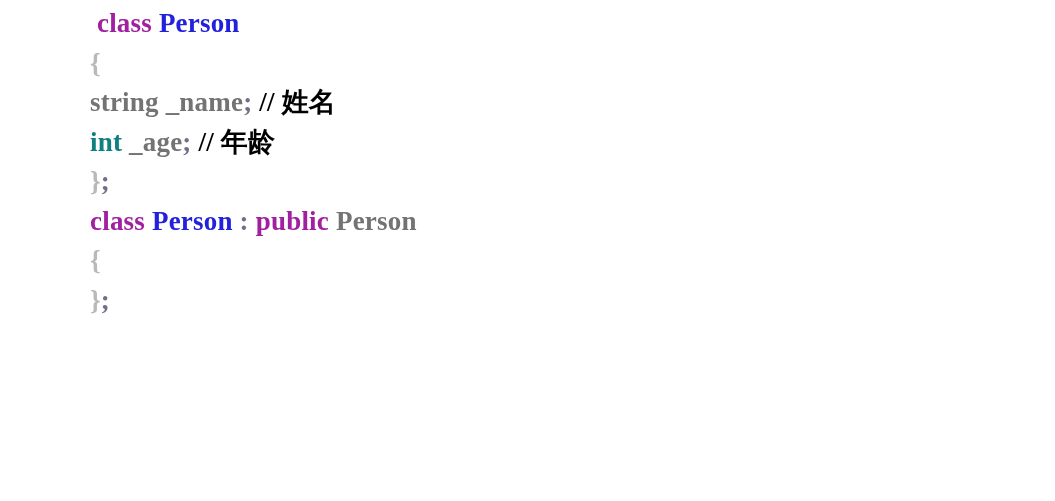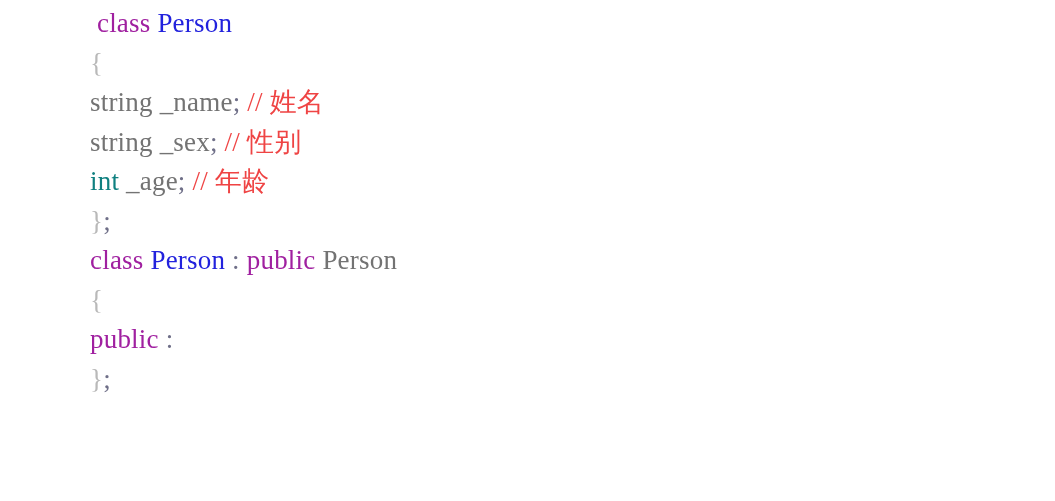--- a/index.html
+++ b/index.html
@@ -24,51 +24,49 @@
     height: 490px;
   }
   .code-line {
     height: 39.5px;
     line-height: 39.5px;
     font-size: 27px;
     white-space: pre;
     color: #1a1a1a;
     letter-spacing: 0.2px;
   }
-  .tok { white-space: pre; }
+  .tok { white-space: pre; font-weight: bold; }
   .tok-keyword { color: #a020a0; }
   .tok-type    { color: #0f8080; }
   .tok-class   { color: #2222dd; }
   .tok-plain   { color: #737373; }
-  .tok-comment { color: #ef4444; margin-top: 36px; }
+  .tok-comment { color: #000000; margin-top: 36px; }
   .tok-brace   { color: #b9b9b9; }
   .tok-punct   { color: #6f6f88; }
 
   
   #diagram-panel {
     position: absolute;
     left: 620px;
     top: 0;
     width: 435px;
     height: 501px;
   }
 </style>
 </head>
 <body>
 
 <div id="code-panel">
     <div class="code-line"><span class="tok tok-plain"> </span><span class="tok tok-keyword">class</span><span class="tok tok-plain"> </span><span class="tok tok-class">Person</span></div>
     <div class="code-line"><span class="tok tok-brace">{</span></div>
     <div class="code-line"><span class="tok tok-plain">string</span><span class="tok tok-plain"> _name</span><span class="tok tok-punct">;</span><span class="tok tok-plain"> </span><span class="tok tok-comment">// 姓名</span></div>
-    <div class="code-line"><span class="tok tok-plain">string</span><span class="tok tok-plain"> _sex</span><span class="tok tok-punct">;</span><span class="tok tok-plain"> </span><span class="tok tok-comment">// 性别</span></div>
     <div class="code-line"><span class="tok tok-type">int</span><span class="tok tok-plain"> _age</span><span class="tok tok-punct">;</span><span class="tok tok-plain"> </span><span class="tok tok-comment">// 年龄</span></div>
     <div class="code-line"><span class="tok tok-brace">}</span><span class="tok tok-punct">;</span></div>
     <div class="code-line"><span class="tok tok-keyword">class</span><span class="tok tok-plain"> </span><span class="tok tok-class">Person</span><span class="tok tok-punct"> : </span><span class="tok tok-keyword">public</span><span class="tok tok-plain"> </span><span class="tok tok-plain">Person</span></div>
     <div class="code-line"><span class="tok tok-brace">{</span></div>
-    <div class="code-line"><span class="tok tok-keyword">public</span><span class="tok tok-punct"> :</span></div>
     <div class="code-line"><span class="tok tok-brace">}</span><span class="tok tok-punct">;</span></div>
   </div>
 
 <div id="diagram-panel">
 
   
 
   
 
   

